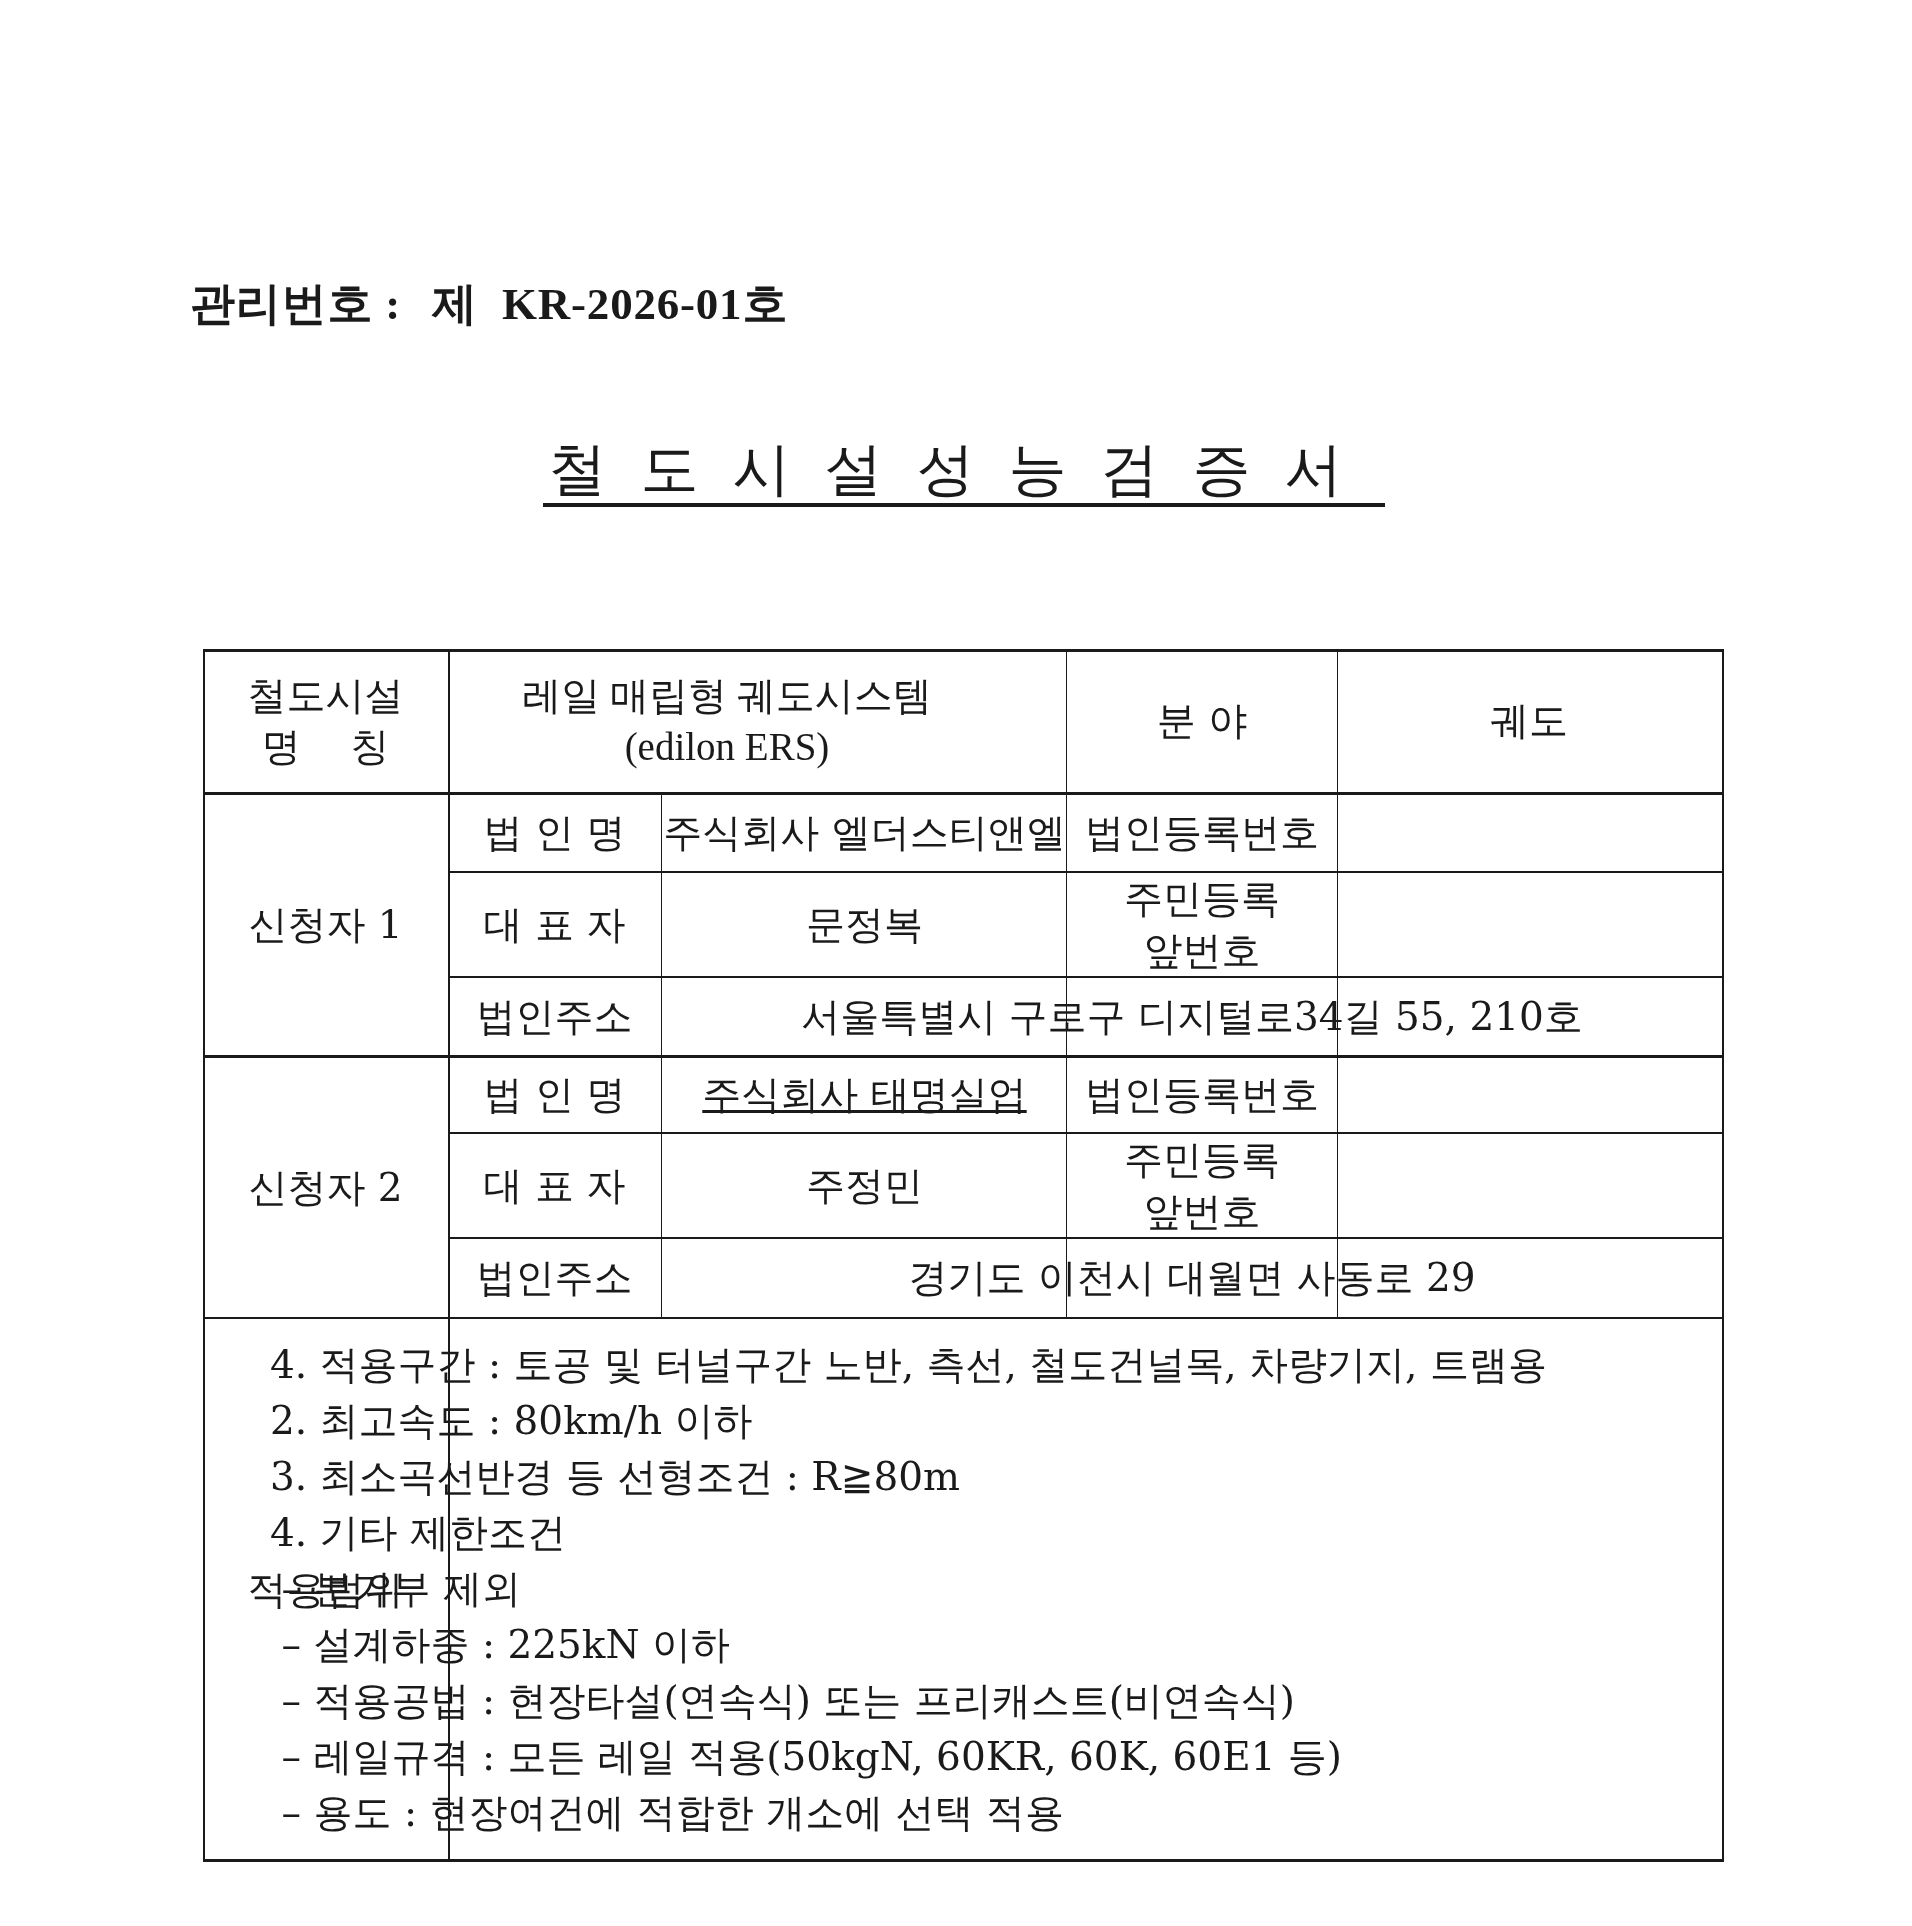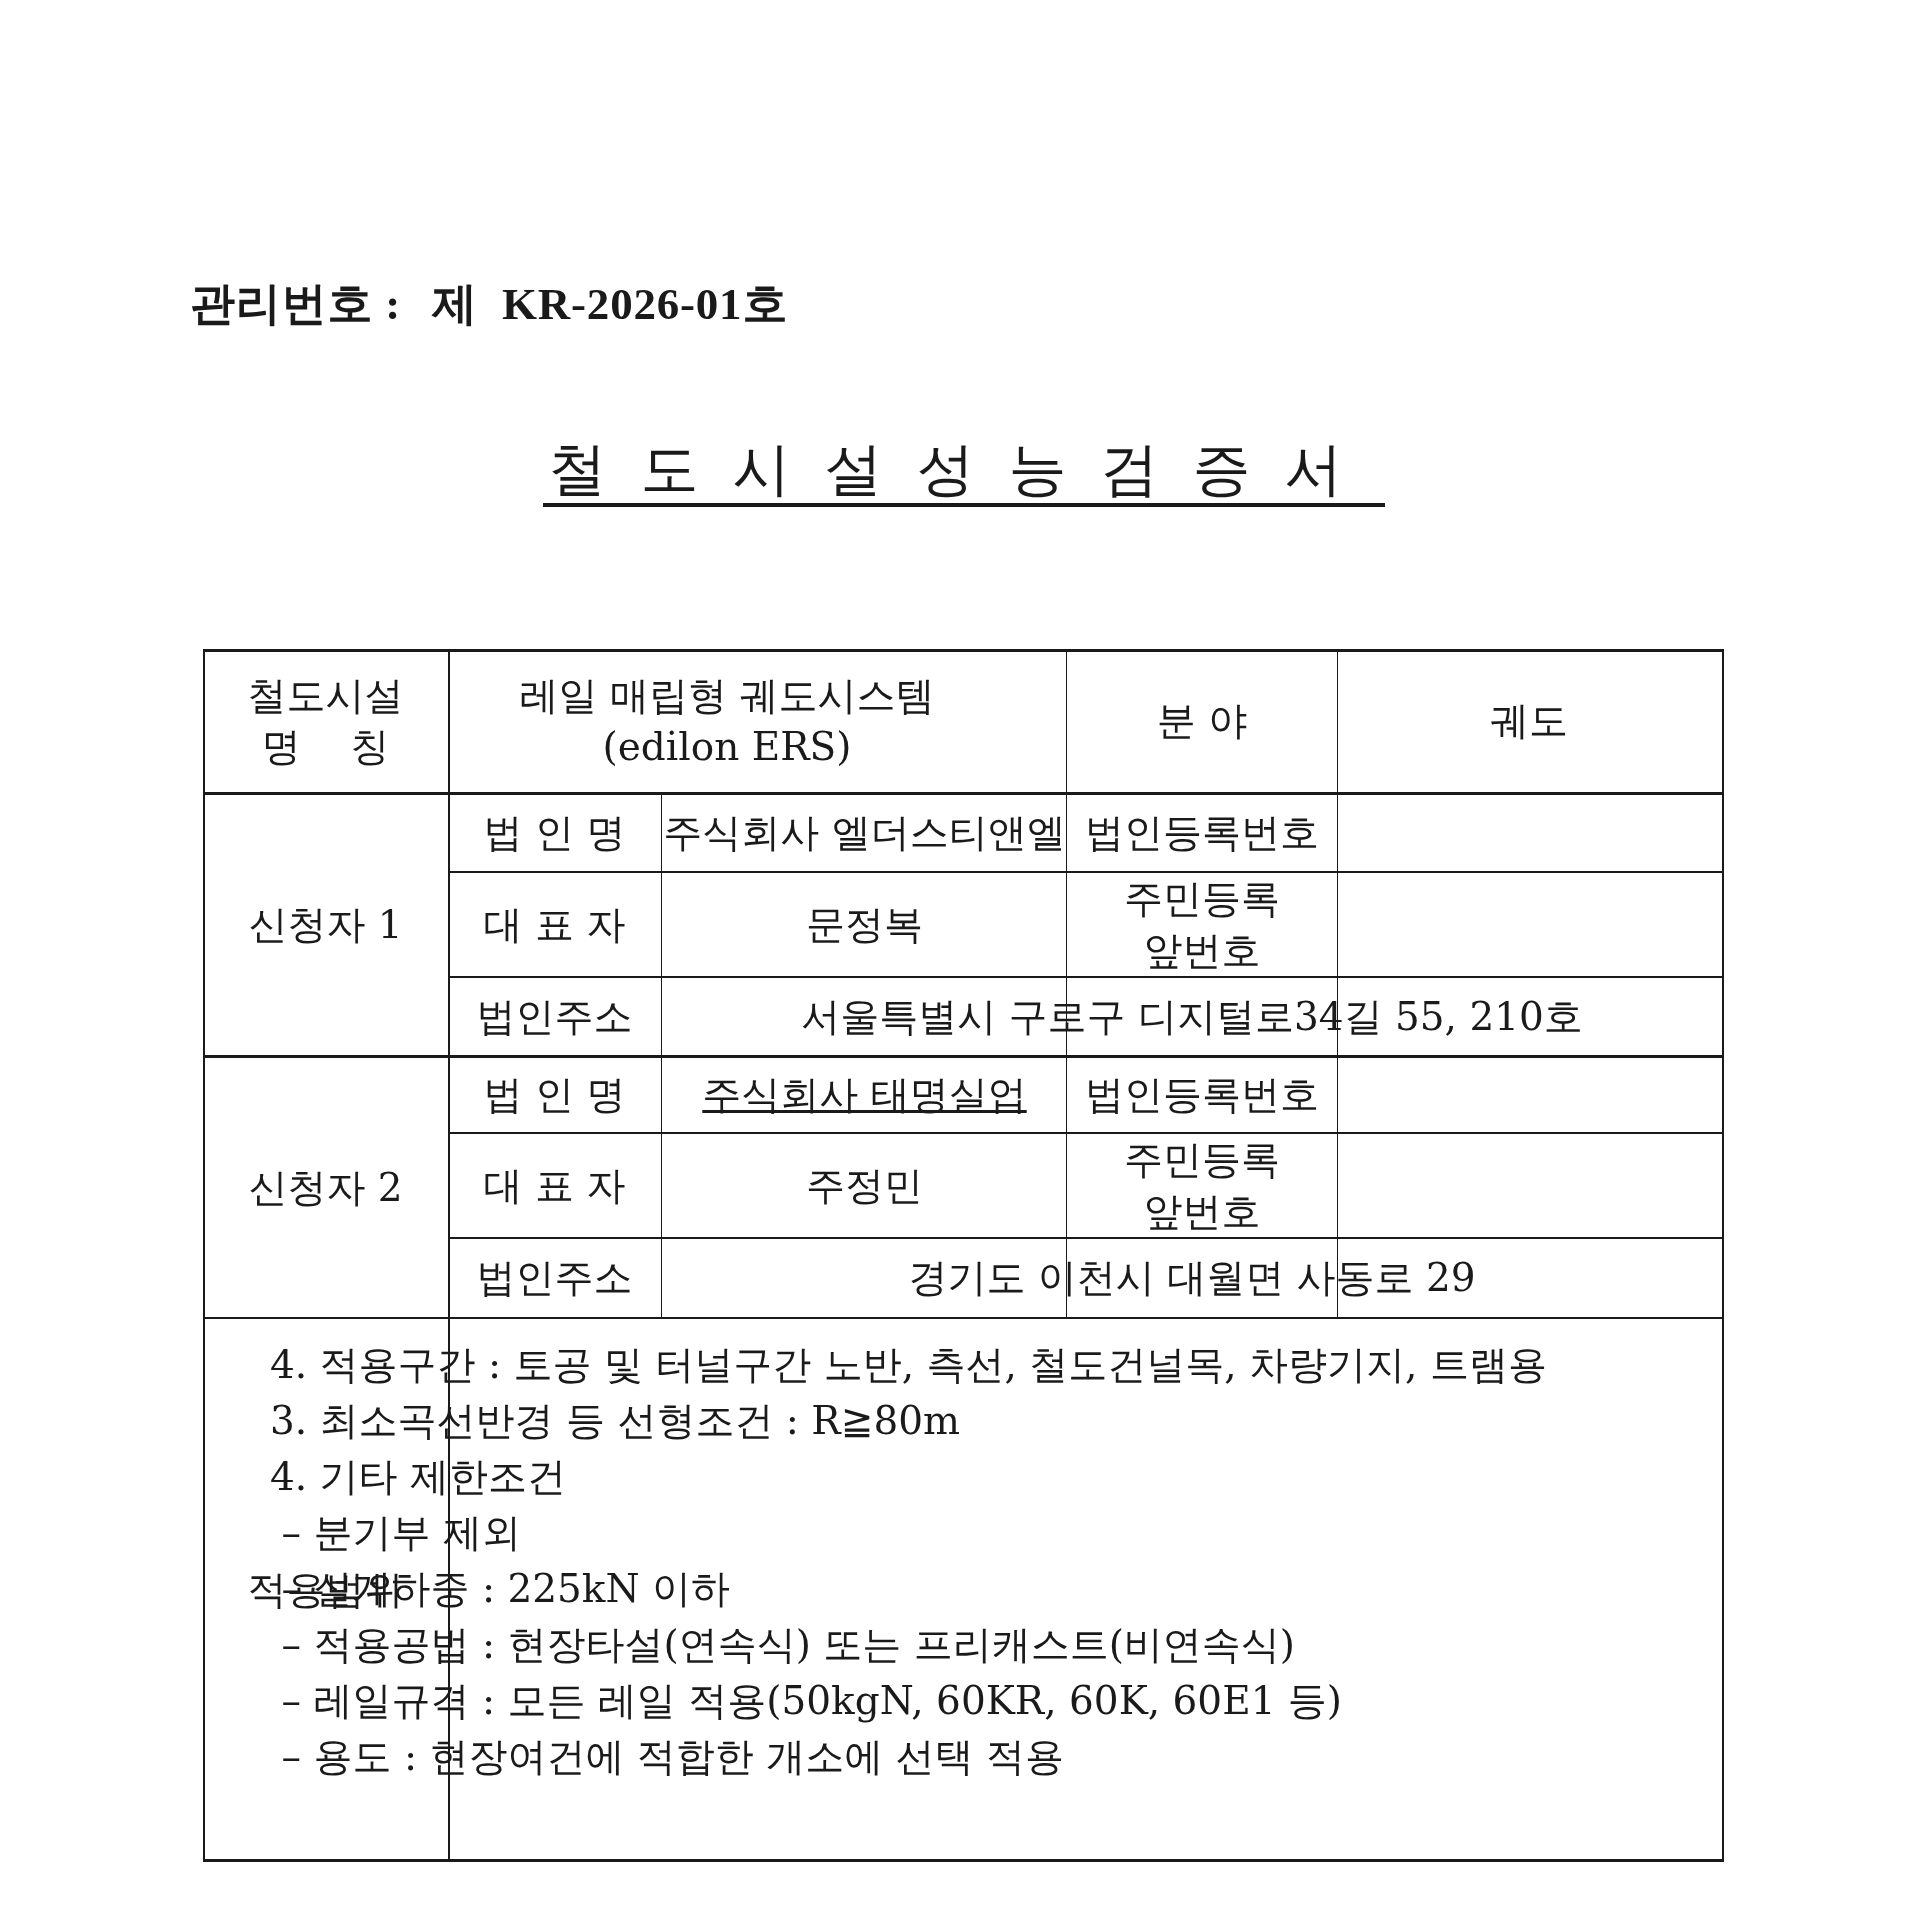--- a/index.html
+++ b/index.html
@@ -53,21 +53,21 @@
 
   <div class="vline" style="left:245px;top:0;width:1.5px;height:1213px;"></div>
   <div class="vline" style="left:458px;top:144px;width:1.2px;height:525px;"></div>
   <div class="vline" style="left:863px;top:0;width:1.2px;height:669px;"></div>
   <div class="vline" style="left:1134px;top:0;width:1.2px;height:669px;"></div>
 
   <div class="cell" style="left:0;top:0;width:245px;height:144px;flex-direction:column;">
     <span>철도시설</span>
     <span style="white-space:pre;">명    칭</span>
   </div>
-  <div class="cell" style="left:245px;top:0;width:558px;height:144px;flex-direction:column;">
+  <div class="cell" style="left:245px;top:0;width:558px;height:144px;flex-direction:column;font-family:Liberation Serif, serif;">
     <span>레일 매립형 궤도시스템</span>
     <span>(edilon ERS)</span>
   </div>
   <div class="cell" style="left:864px;top:0;width:270px;height:144px;">분 야</div>
   <div class="cell" style="left:1134px;top:0;width:384px;height:144px;">궤도</div>
 
   <div class="cell" style="left:0;top:144px;width:245px;height:263px;">신청자 1</div>
   <div class="cell" style="left:245px;top:144px;width:213px;height:79px;">법 인 명</div>
   <div class="cell" style="left:459px;top:144px;width:405px;height:79px;text-align:center;">주식회사 엘더스티앤엘</div>
   <div class="cell" style="left:864px;top:144px;width:270px;height:79px;">법인등록번호</div>
@@ -99,20 +99,21 @@
   <div class="cell" style="left:1134px;top:484px;width:384px;height:105px;"></div>
 
   <div class="cell" style="left:245px;top:589px;width:213px;height:79px;">법인주소</div>
   <div class="cell" style="left:459px;top:589px;width:1060px;height:79px;">경기도 이천시 대월면 사동로 29</div>
 
   <div class="cell" style="left:0;top:670px;width:245px;height:541px;">적용범위</div>
 </div>
 
 <div id="scope-list">
   <span class="scope-item">4. 적용구간 : 토공 및 터널구간 노반, 측선, 철도건널목, 차량기지, 트램용</span>
+  <span class="scope-item">2. 최고속도 : 80km/h 이하</span>
   <span class="scope-item">3. 최소곡선반경 등 선형조건 : R≧80m</span>
   <span class="scope-item">4. 기타 제한조건</span>
   <span class="scope-sub">– 분기부 제외</span>
   <span class="scope-sub">– 설계하중 : 225kN 이하</span>
   <span class="scope-sub">– 적용공법 : 현장타설(연속식) 또는 프리캐스트(비연속식)</span>
   <span class="scope-sub">– 레일규격 : 모든 레일 적용(50kgN, 60KR, 60K, 60E1 등)</span>
   <span class="scope-sub">– 용도 : 현장여건에 적합한 개소에 선택 적용</span>
 </div>
 
 

